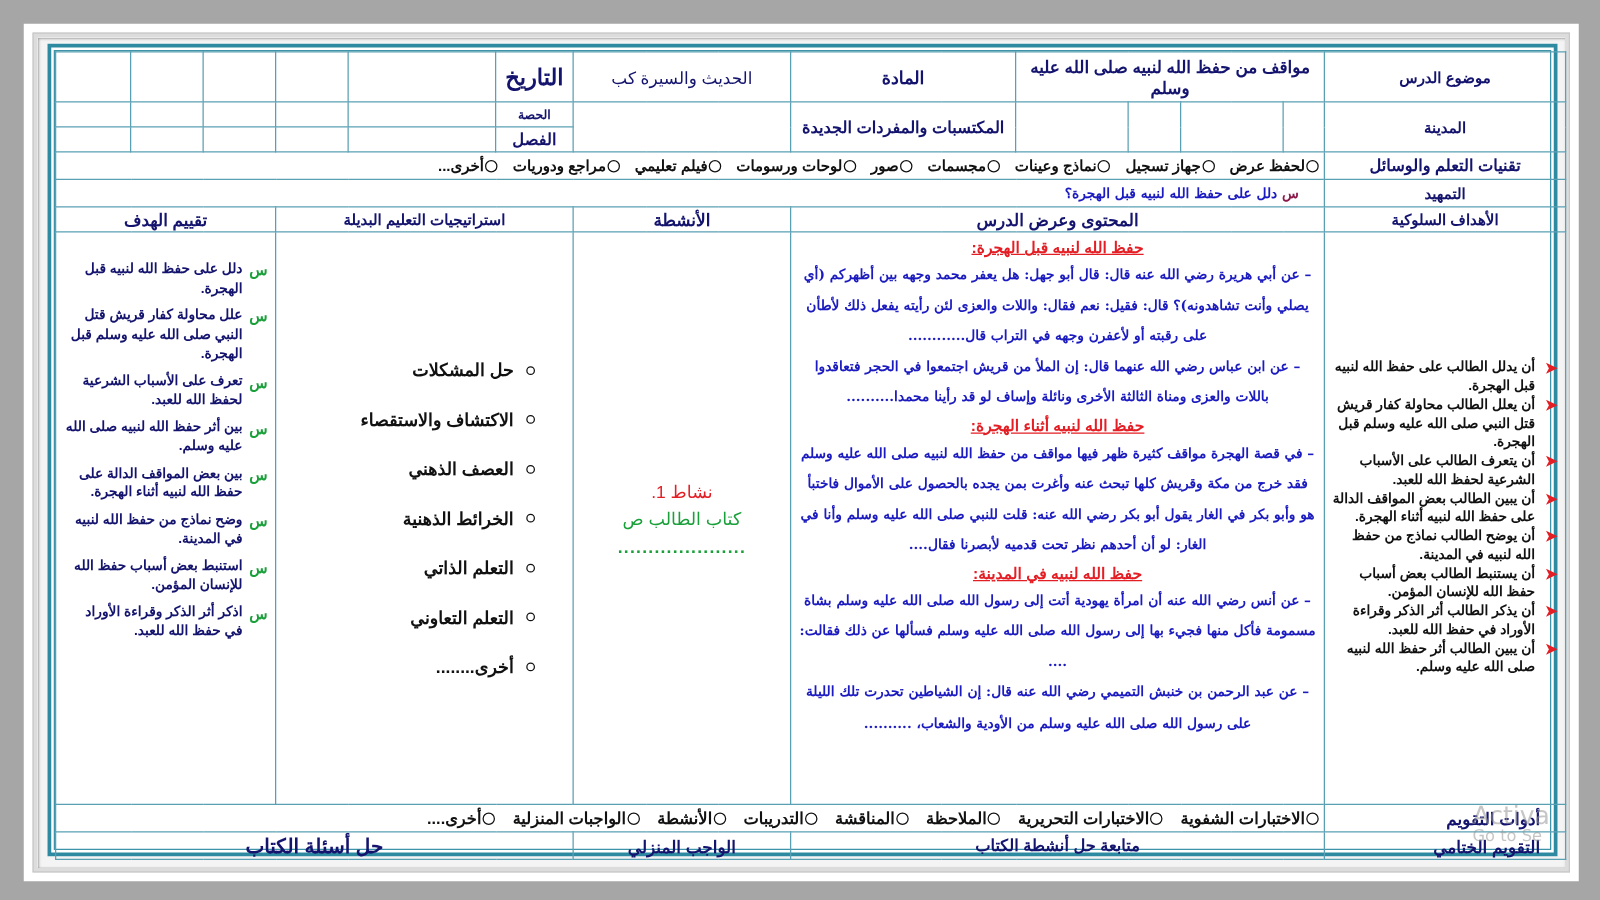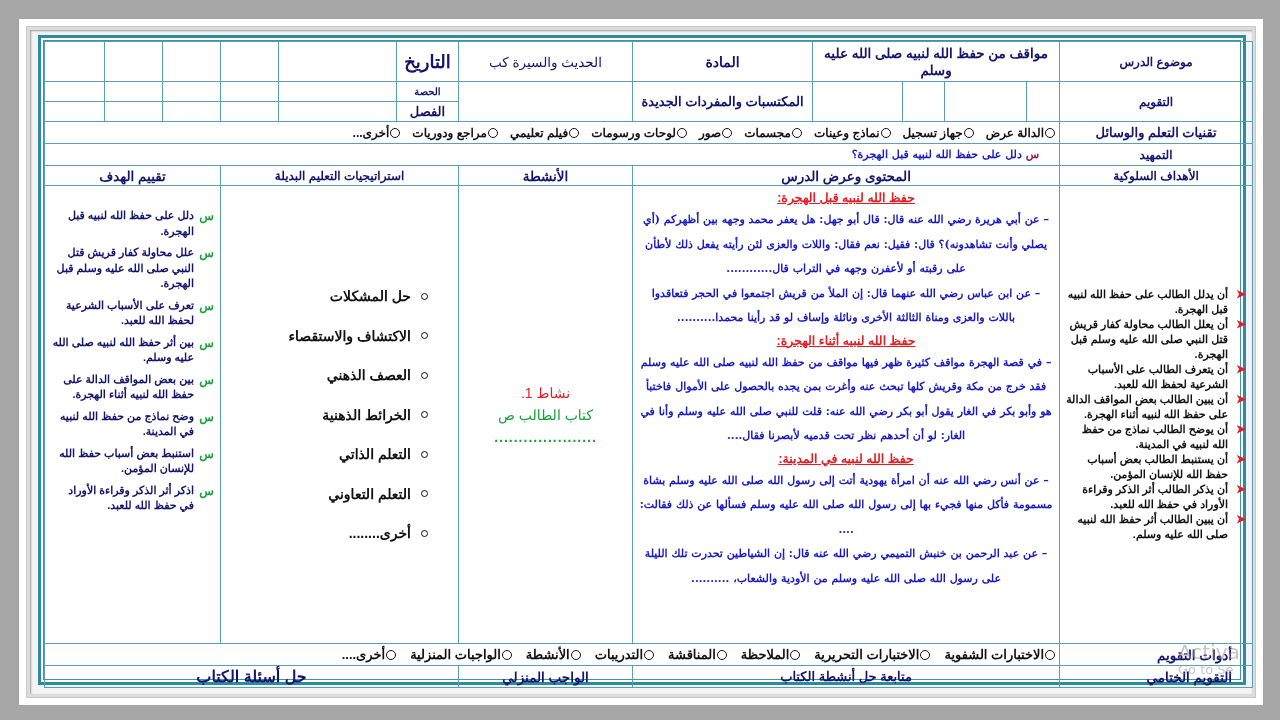--- a/index.html
+++ b/index.html
@@ -75,21 +75,21 @@
         <td colspan="3" class="teal" style="font-size:13.5px;font-family:'Liberation Sans',sans-serif;">الحديث والسيرة كب</td>
         <td class="navy" style="font-size:18px;">التاريخ</td>
         <td rowspan="1"></td>
         <td></td>
         <td></td>
         <td></td>
         <td></td>
       </tr>
 
       <tr style="height:20px">
-        <td rowspan="2" class="lbl">التقويم</td>
+        <td rowspan="2" class="lbl">المدينة</td>
         <td rowspan="2"></td>
         <td rowspan="2" colspan="2"></td>
         <td rowspan="2"></td>
         <td rowspan="2"></td>
         <td rowspan="2" colspan="2" class="navy" style="font-size:13px;line-height:16px;">المكتسبات والمفردات الجديدة</td>
         <td rowspan="2" colspan="3"></td>
         <td class="navy" style="font-size:10px;text-align:center;">الحصة</td>
         <td></td>
         <td></td>
         <td></td>
@@ -104,21 +104,21 @@
         <td></td>
         <td></td>
       </tr>
 
       <tr style="height:22px">
         <td class="lbl" style="font-size:13px;">تقنيات التعلم والوسائل</td>
         <td colspan="16" style="padding:0;">
           <div class="radio-row">
             <span class="radio-item">
                   <span class="radio"></span>
-                  <span>الدالة عرض</span>
+                  <span>لحفظ عرض</span>
                 </span>
             <span class="radio-item">
                   <span class="radio"></span>
                   <span>جهاز تسجيل</span>
                 </span>
             <span class="radio-item">
                   <span class="radio"></span>
                   <span>نماذج وعينات</span>
                 </span>
             <span class="radio-item">

